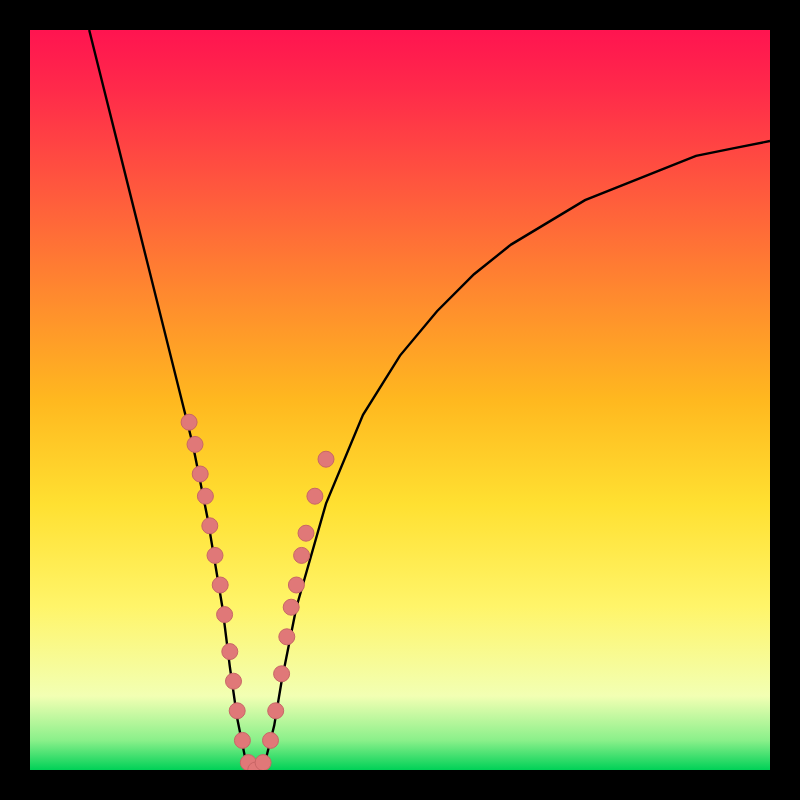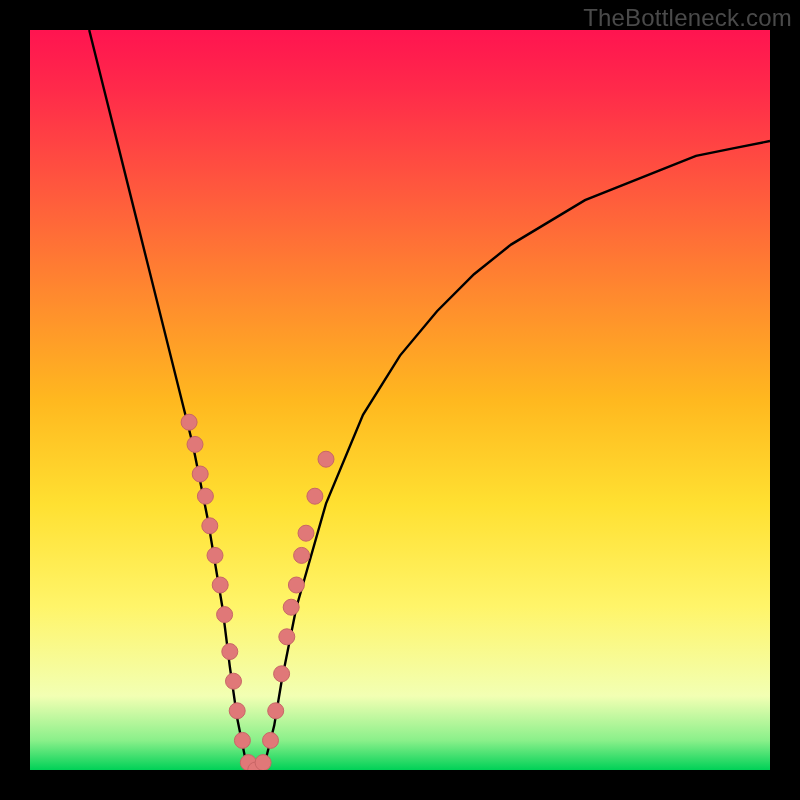--- a/index.html
+++ b/index.html
@@ -53,21 +53,20 @@
     inset: 0;
     width: 100%;
     height: 100%;
   }
 </style>
 </head>
 <body>
 
 <div class="frame">
 
-  <div class="watermark">TheBottleneck.com</div>
 
   <div class="plot">
     <svg class="curve" viewBox="0 0 740 740" preserveAspectRatio="none">
       <path id="curve-path" d="M59.2 0.0 L74.0 59.2 L88.8 118.4 L103.6 177.6 L118.4 236.8 L133.2 296.0 L148.0 355.2 L162.8 414.4 L177.6 488.4 L192.4 577.2 L199.8 636.4 L207.2 688.2 L214.6 725.2 L222.0 740.0 L229.4 740.0 L236.8 725.2 L244.2 695.6 L251.6 651.2 L266.4 577.2 L296.0 473.6 L333.0 384.8 L370.0 325.6 L407.0 281.2 L444.0 244.2 L481.0 214.6 L518.0 192.4 L555.0 170.2 L592.0 155.4 L629.0 140.6 L666.0 125.8 L703.0 118.4 L740.0 111.0" fill="none" stroke="#000000" stroke-width="2.4"></path>
       <g id="dots">
           <circle cx="159.1" cy="392.2" r="8" fill="#e07878" stroke="#c86666" stroke-width="1"></circle>
           <circle cx="165.0" cy="414.4" r="8" fill="#e07878" stroke="#c86666" stroke-width="1"></circle>
           <circle cx="170.2" cy="444.0" r="8" fill="#e07878" stroke="#c86666" stroke-width="1"></circle>
           <circle cx="175.4" cy="466.2" r="8" fill="#e07878" stroke="#c86666" stroke-width="1"></circle>
           <circle cx="179.8" cy="495.8" r="8" fill="#e07878" stroke="#c86666" stroke-width="1"></circle>

